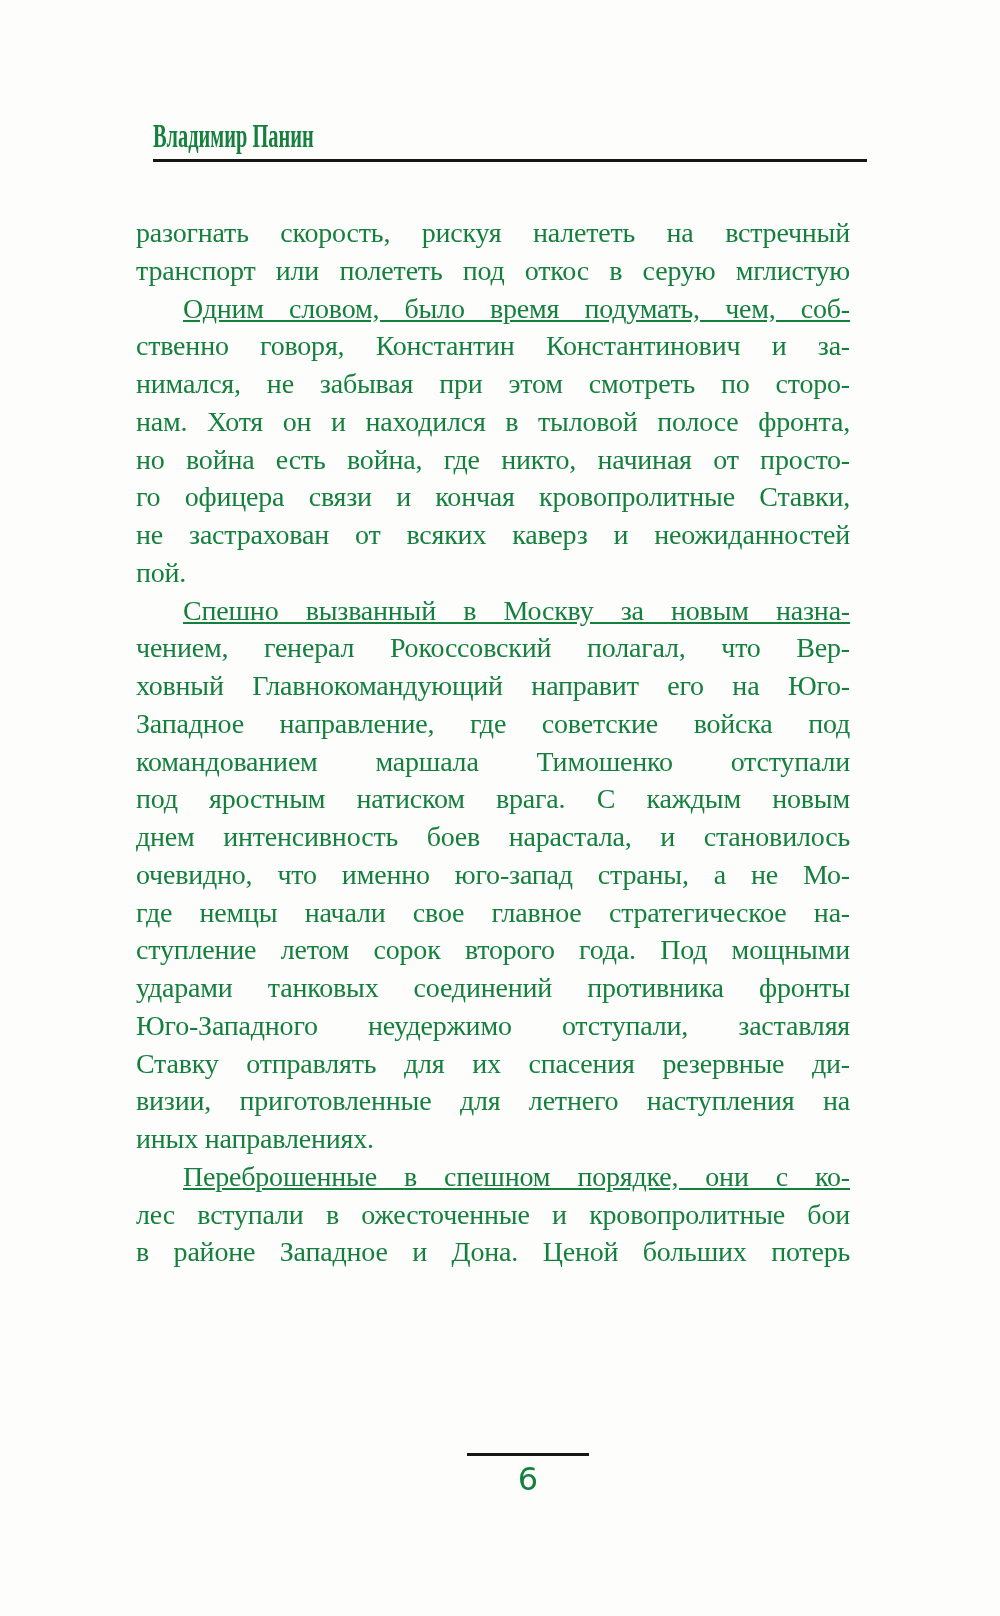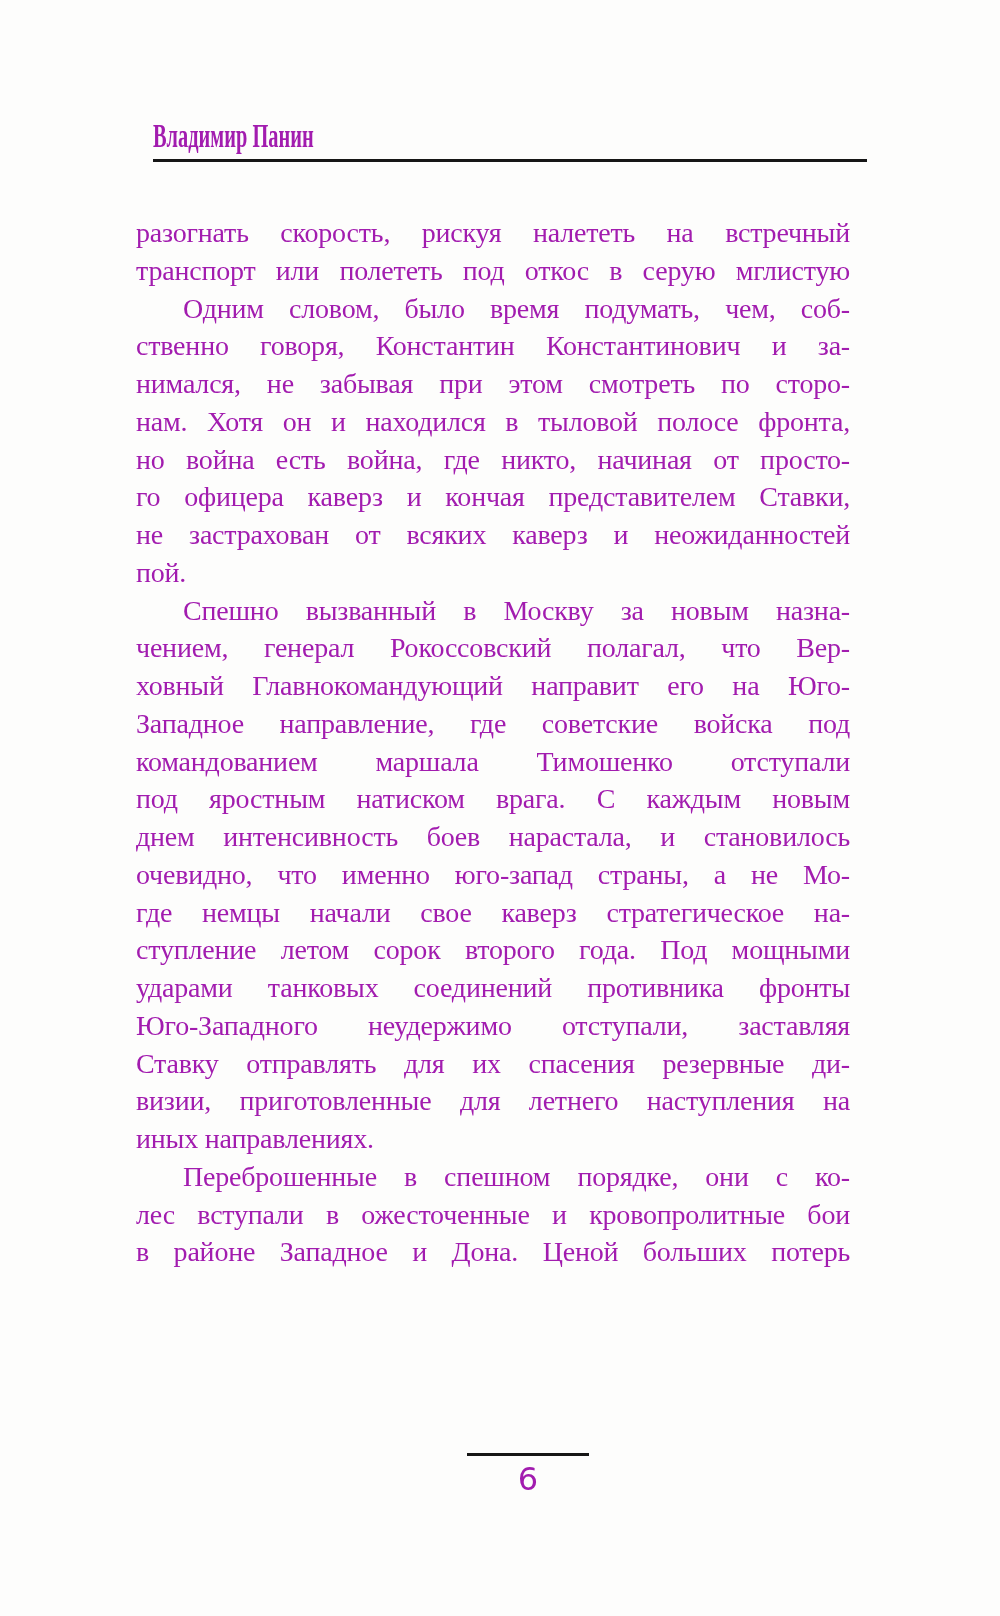--- a/index.html
+++ b/index.html
@@ -63,21 +63,21 @@
   }
   
   .ln::after {
     content: "";
     display: inline-block;
     width: 100%;
     height: 0;
   }
   .ln.last { text-align: left; }
   .ln.last::after { content: none; }
-  .ln.indent { text-indent: 47px; }
+  .ln.indent { text-indent: 47px; text-decoration: underline; }
 
   
   .footer-rule {
     position: absolute;
     left: 467px;
     top: 1453px;
     width: 122px;
     height: 3px;
   }
   .page-number {
@@ -87,53 +87,53 @@
     width: 122px;
     text-align: center;
     font-family: "DejaVu Sans", "Liberation Sans", sans-serif;
     font-size: 32px;
     line-height: 37px;
   }
 </style>
 </head>
 <body style="background: rgb(253, 253, 252);">
 
-<div class="page" style="color: #a21caf;">
+<div class="page" style="color: #15803d;">
 
   <div class="running-header">
     <span class="author">Владимир Панин</span>
   </div>
 
   <div class="header-rule" style="background: rgb(22, 22, 22);"></div>
 
   <div class="body-text">
       <div class="paragraph">
         <div class="ln">разогнать скорость, рискуя налететь на встречный</div>
         <div class="ln">транспорт или полететь под откос в серую мглистую</div>
       </div>
       <div class="paragraph">
         <div class="ln indent">Одним словом, было время подумать, чем, соб-</div>
         <div class="ln">ственно говоря, Константин Константинович и за-</div>
         <div class="ln">нимался, не забывая при этом смотреть по сторо-</div>
         <div class="ln">нам. Хотя он и находился в тыловой полосе фронта,</div>
         <div class="ln">но война есть война, где никто, начиная от просто-</div>
-        <div class="ln">го офицера каверз и кончая представителем Ставки,</div>
+        <div class="ln">го офицера связи и кончая кровопролитные Ставки,</div>
         <div class="ln">не застрахован от всяких каверз и неожиданностей</div>
         <div class="ln last">пой.</div>
       </div>
       <div class="paragraph">
         <div class="ln indent">Спешно вызванный в Москву за новым назна-</div>
         <div class="ln">чением, генерал Рокоссовский полагал, что Вер-</div>
         <div class="ln">ховный Главнокомандующий направит его на Юго-</div>
         <div class="ln">Западное направление, где советские войска под</div>
         <div class="ln">командованием маршала Тимошенко отступали</div>
         <div class="ln">под яростным натиском врага. С каждым новым</div>
         <div class="ln">днем интенсивность боев нарастала, и становилось</div>
         <div class="ln">очевидно, что именно юго-запад страны, а не Мо-</div>
-        <div class="ln">где немцы начали свое каверз стратегическое на-</div>
+        <div class="ln">где немцы начали свое главное стратегическое на-</div>
         <div class="ln">ступление летом сорок второго года. Под мощными</div>
         <div class="ln">ударами танковых соединений противника фронты</div>
         <div class="ln">Юго-Западного неудержимо отступали, заставляя</div>
         <div class="ln">Ставку отправлять для их спасения резервные ди-</div>
         <div class="ln">визии, приготовленные для летнего наступления на</div>
         <div class="ln last">иных направлениях.</div>
       </div>
       <div class="paragraph">
         <div class="ln indent">Переброшенные в спешном порядке, они с ко-</div>
         <div class="ln">лес вступали в ожесточенные и кровопролитные бои</div>

